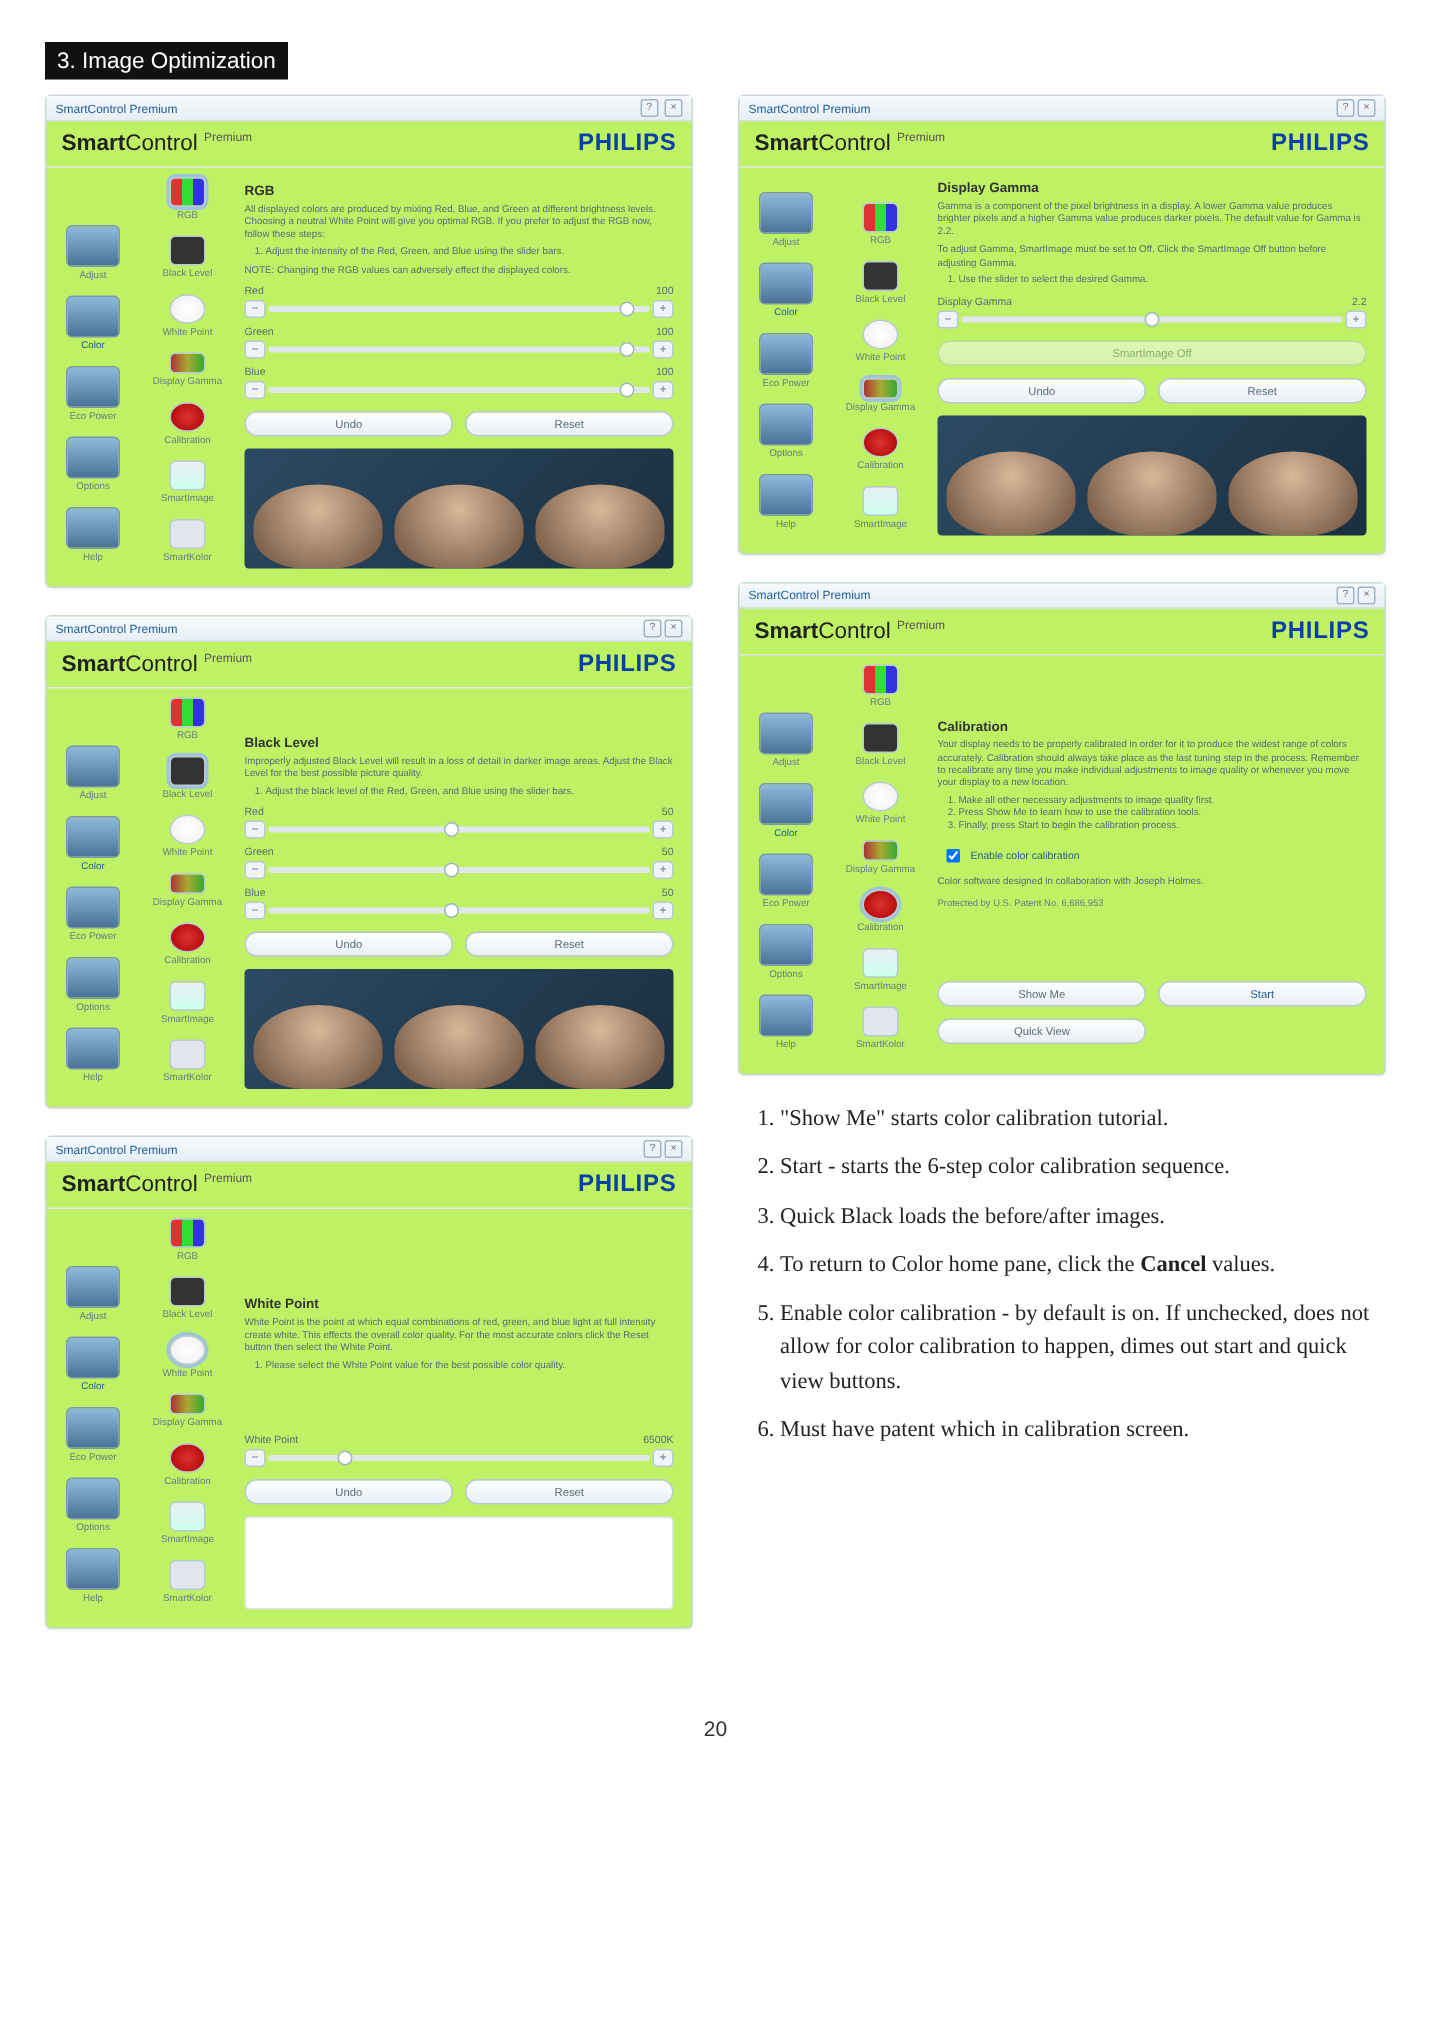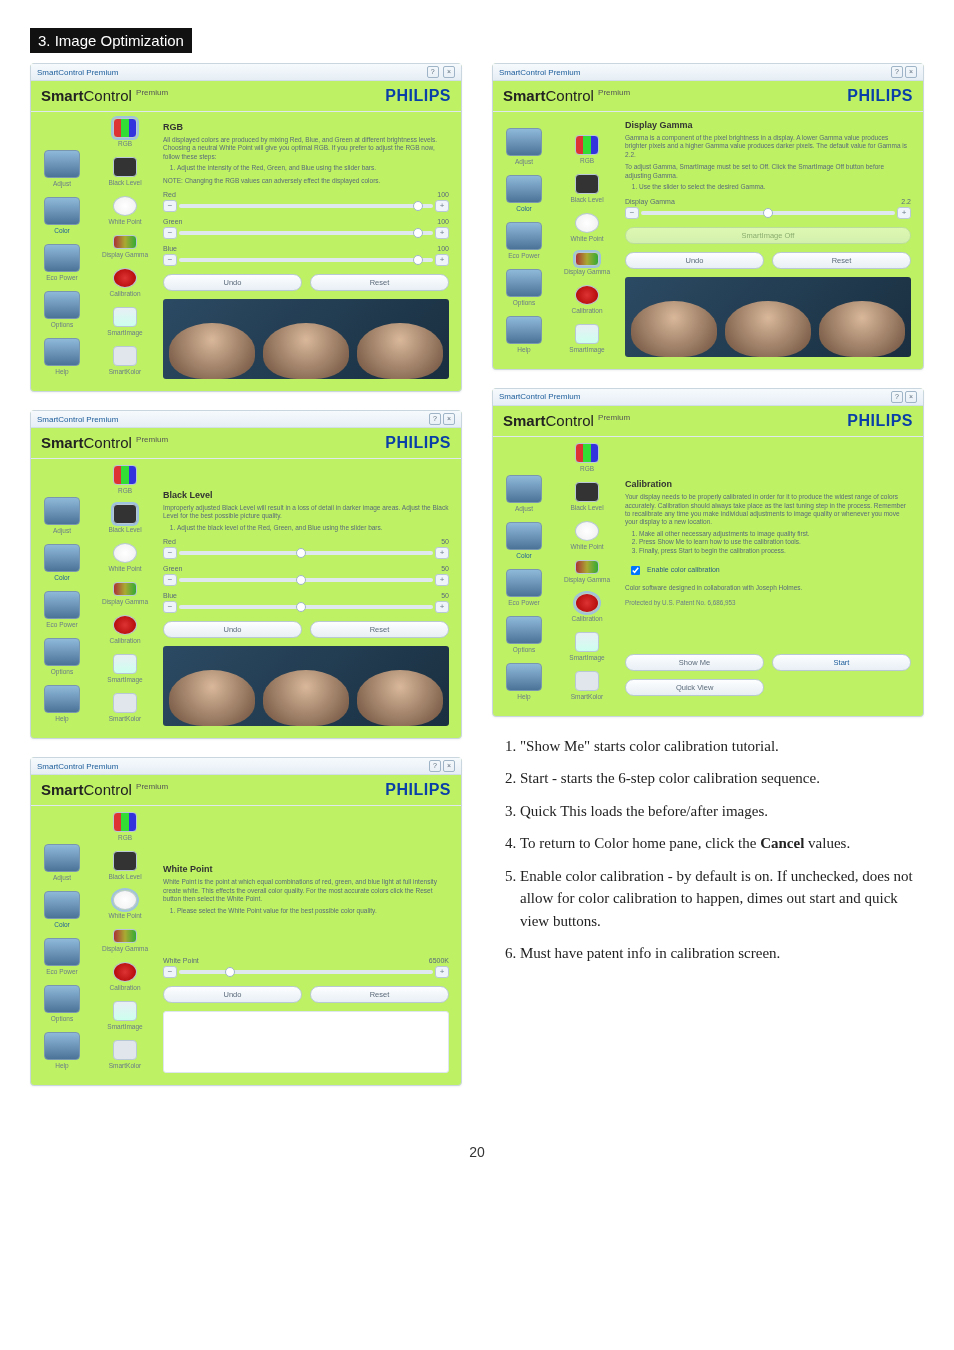--- a/index.html
+++ b/index.html
@@ -712,24 +712,24 @@
           <div class="btnrow">
               <div class="btn" style="flex:0 0 48%">Quick View</div>
             </div>
         </div>
       </div>
     </div>
 
     <ol class="doc-list">
       <li>"Show Me" starts color calibration tutorial.</li>
       <li>Start - starts the 6-step color calibration sequence.</li>
-      <li>Quick This loads the before/after images.</li>
+      <li>Quick Black loads the before/after images.</li>
       <li><span>To return to Color home pane, click the </span><b>Cancel</b><span> values.</span></li>
       <li>Enable color calibration - by default is on. If unchecked, does not allow for color calibration to happen, dimes out start and quick view buttons.</li>
-      <li>Must have patent info in calibration screen.</li>
+      <li>Must have patent which in calibration screen.</li>
     </ol>
   </div>
 </div>
 
 <div class="page-num">20</div>
 
 
 
 
 </body></html>

